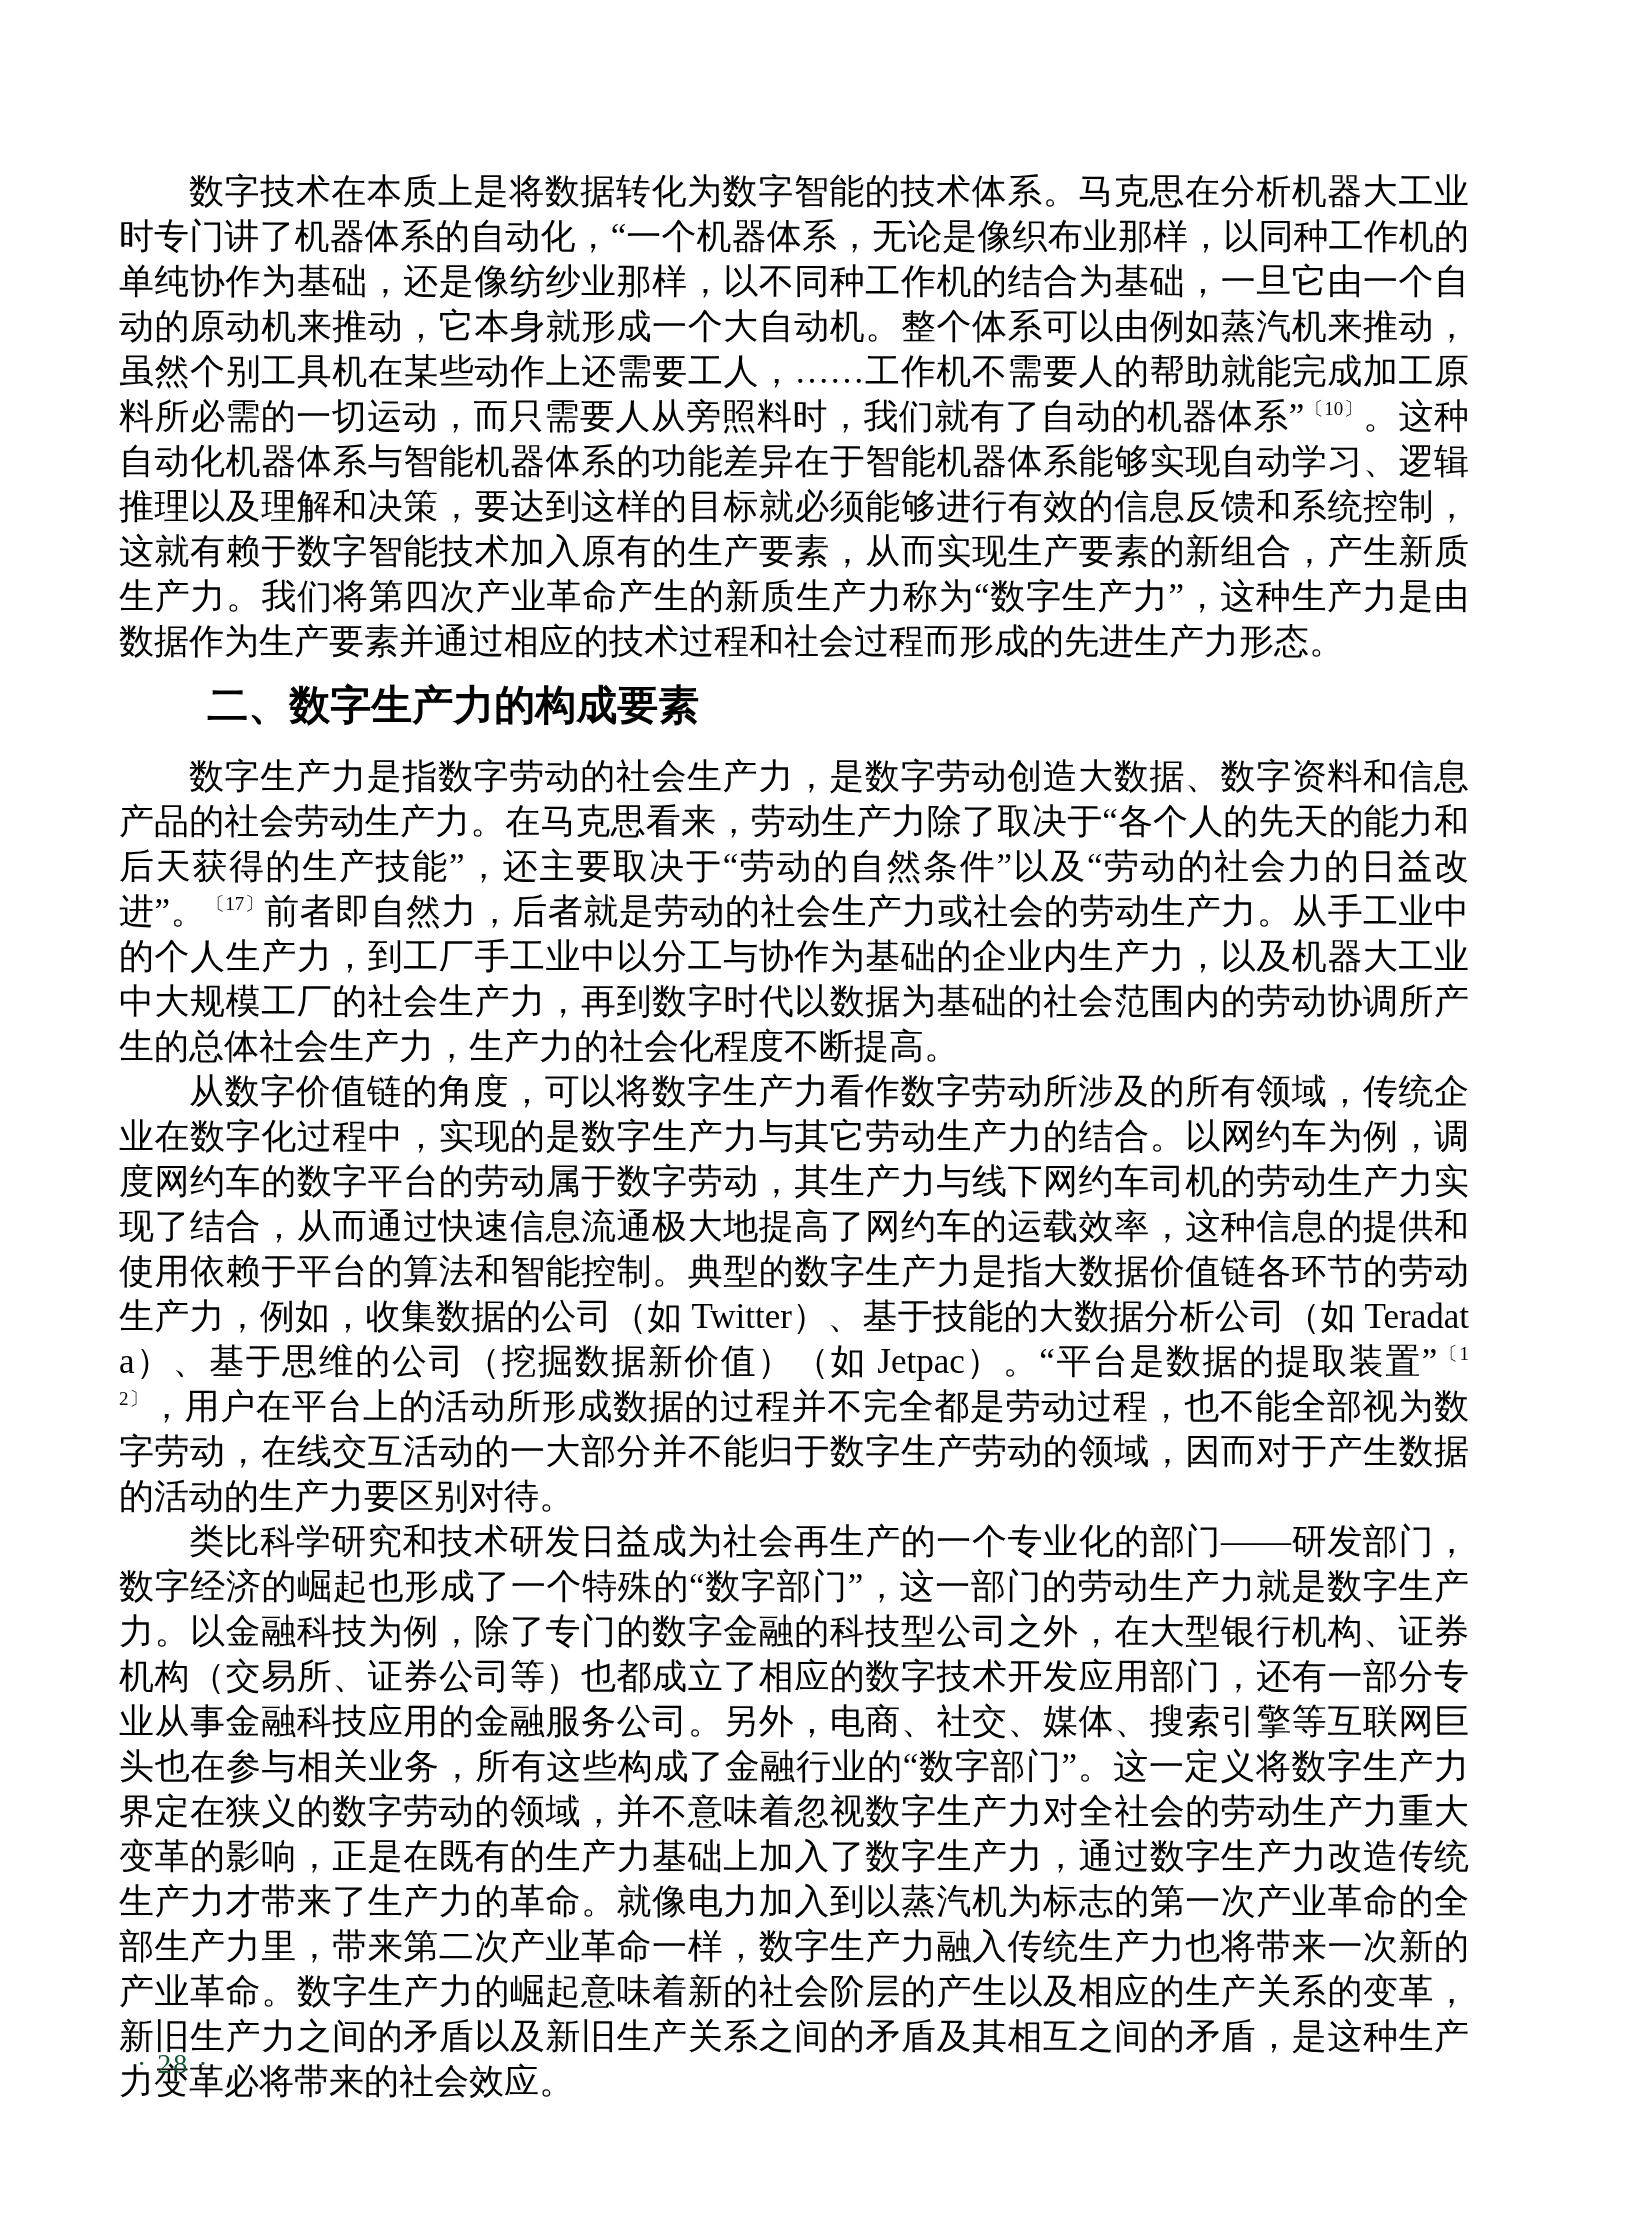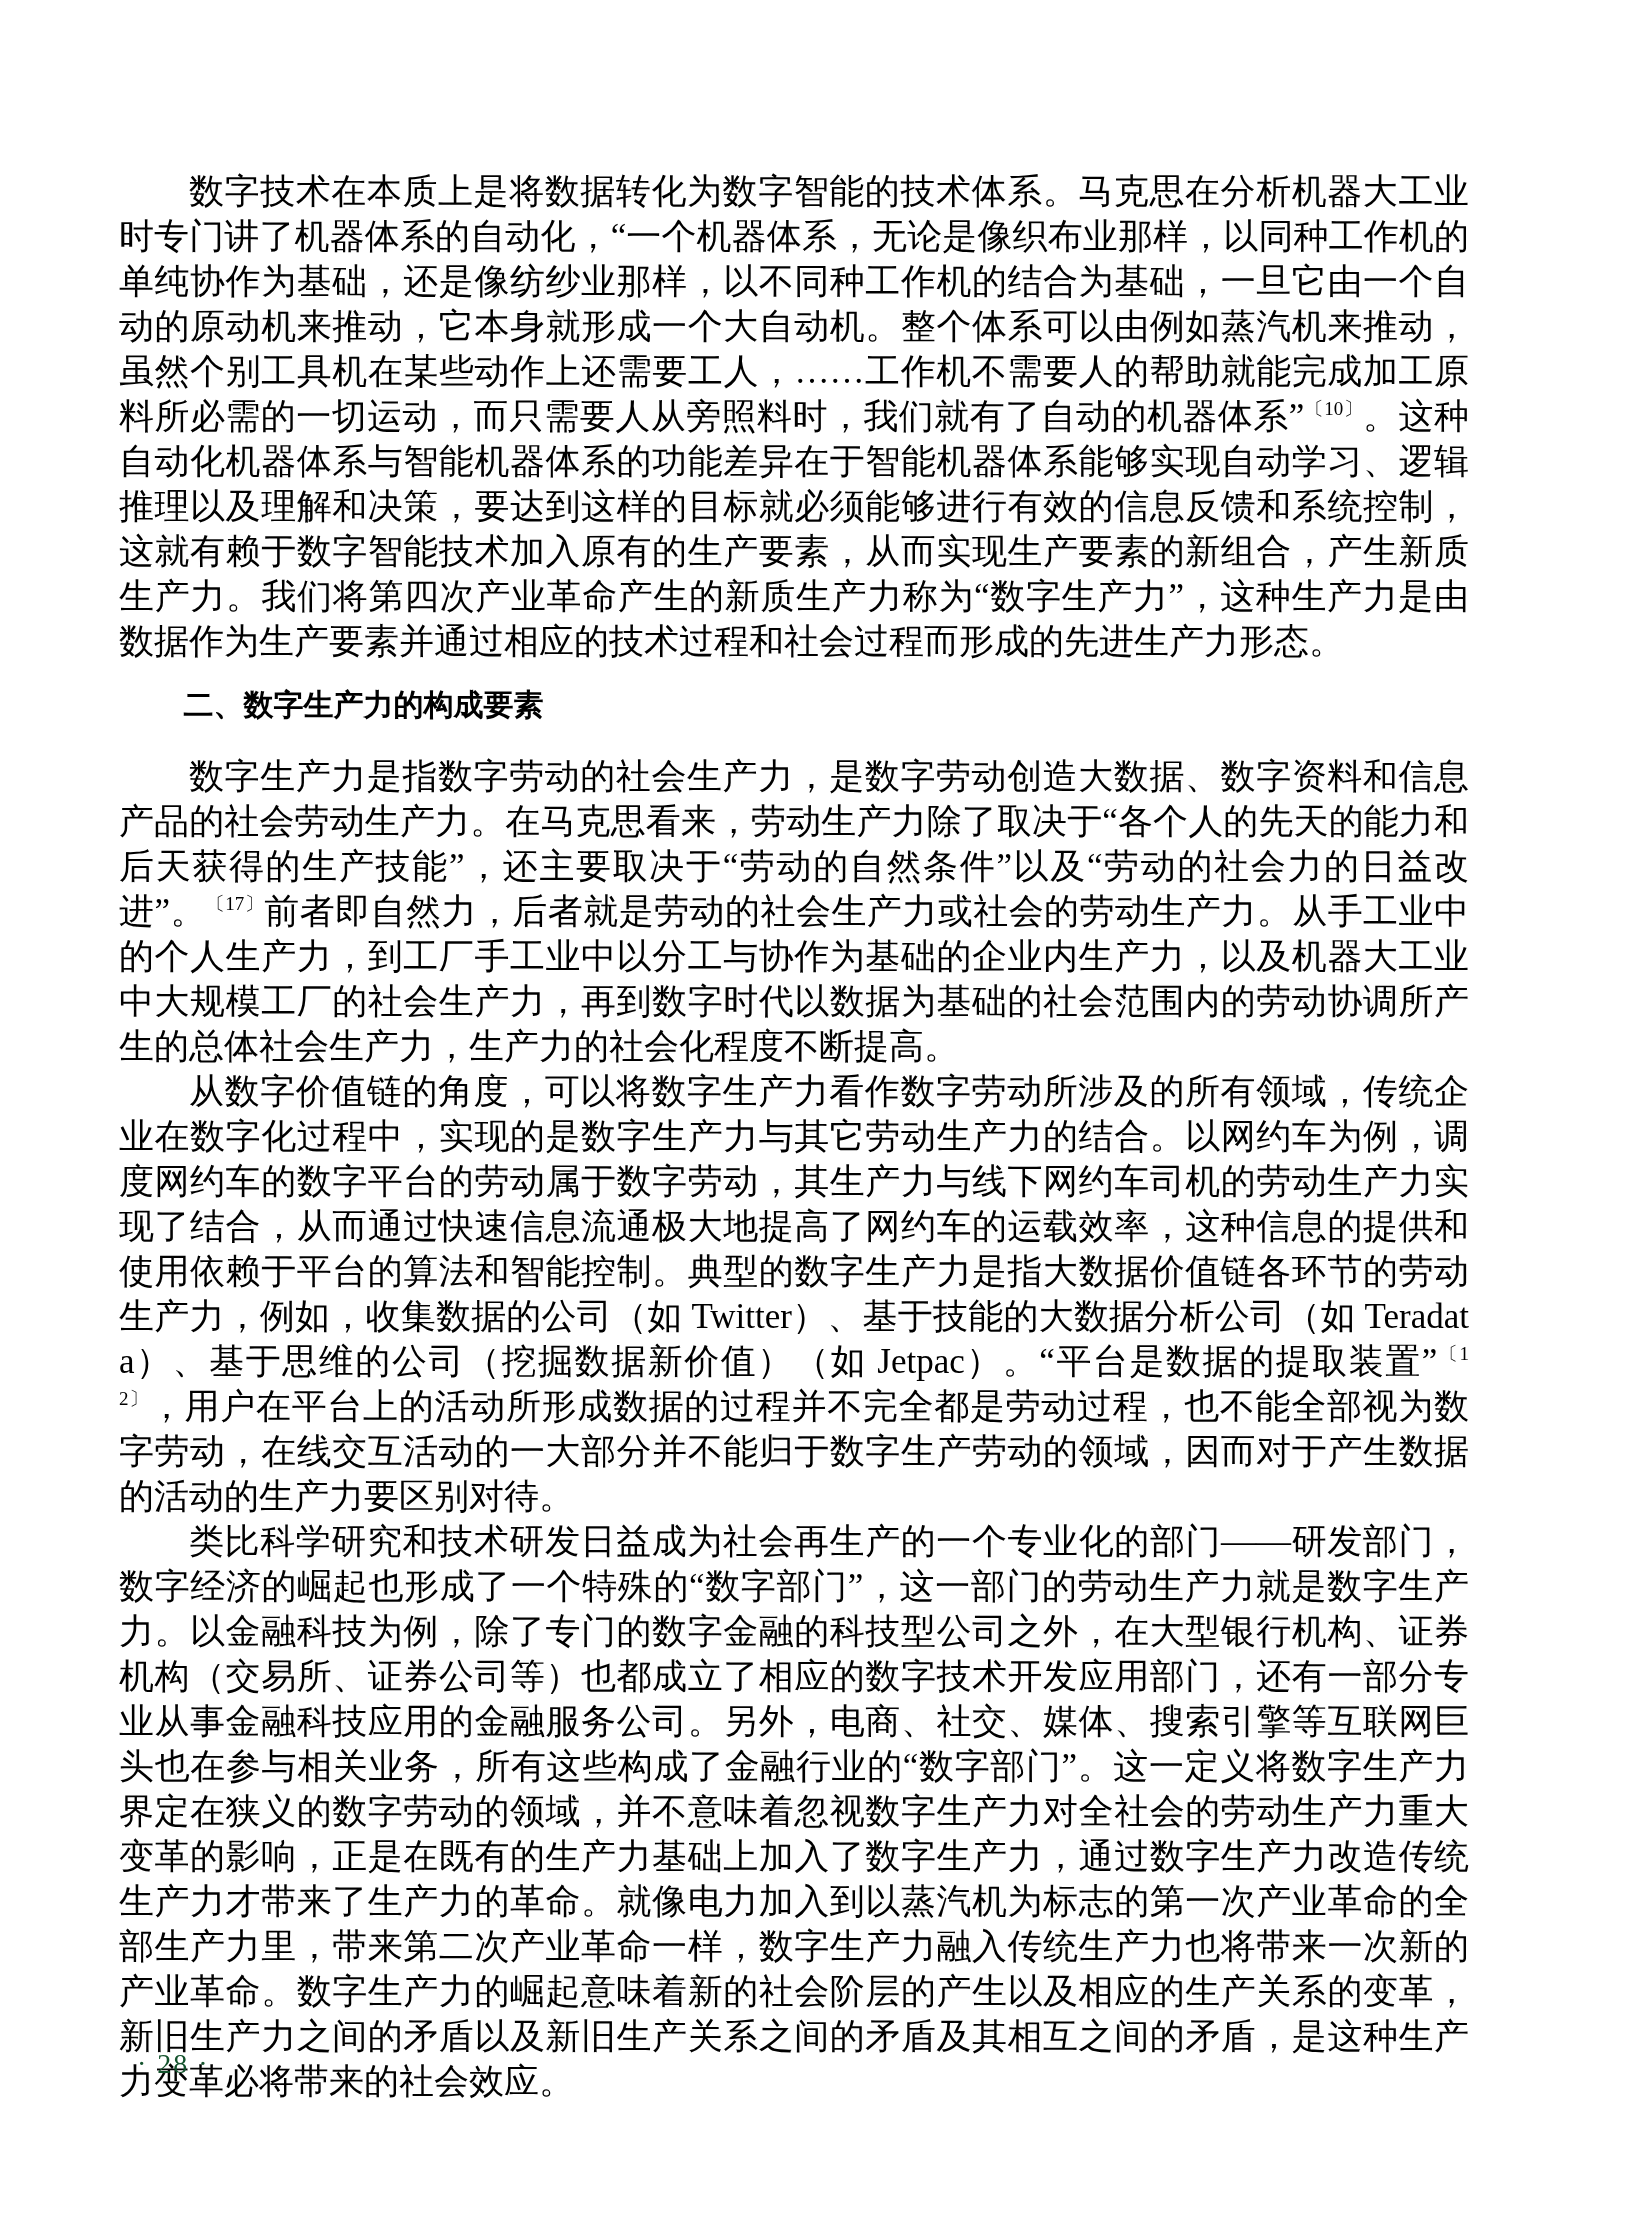--- a/index.html
+++ b/index.html
@@ -27,21 +27,21 @@
     margin: 0;
     font-size: 35px;
     line-height: 45px;
     text-align: justify;
     text-justify: inter-ideograph;
     text-indent: 2em;
     word-break: break-all;
   }
   .heading {
     margin: 18px 0 26px 0;
-    font-size: 30px;
+    font-size: 41px;
     line-height: 46px;
     font-weight: bold;
     font-family: Liberation Sans, sans-serif;
     text-indent: 2.15em;
   }
   sup.cite {
     font-size: 19px;
     line-height: 0;
     vertical-align: super;
     letter-spacing: 0;

